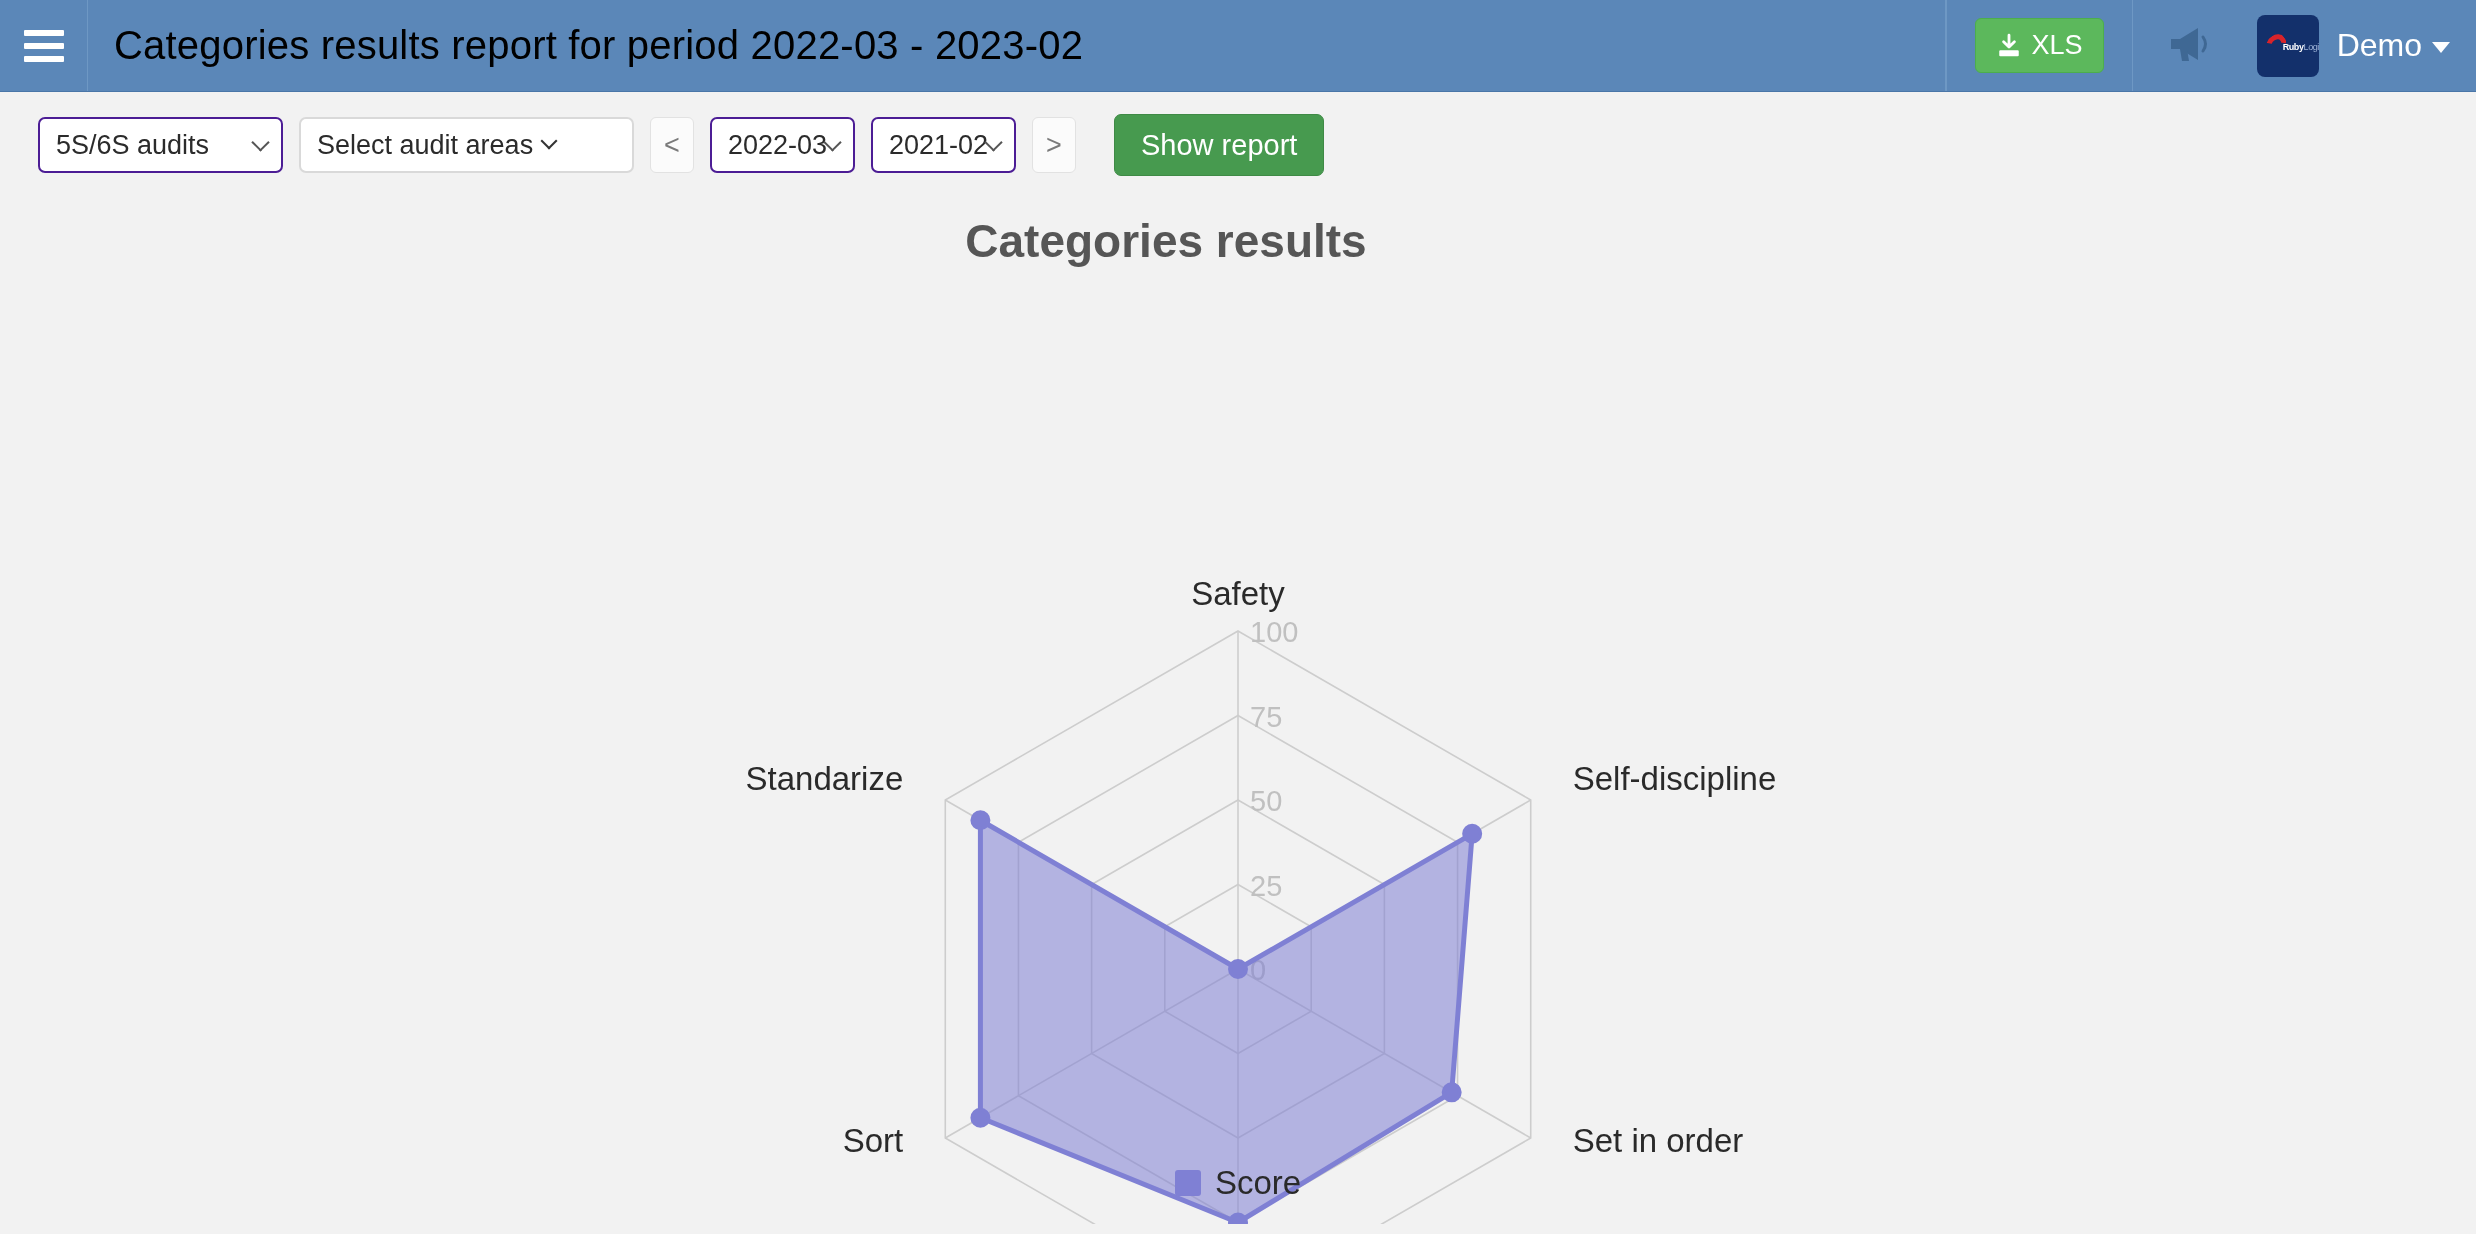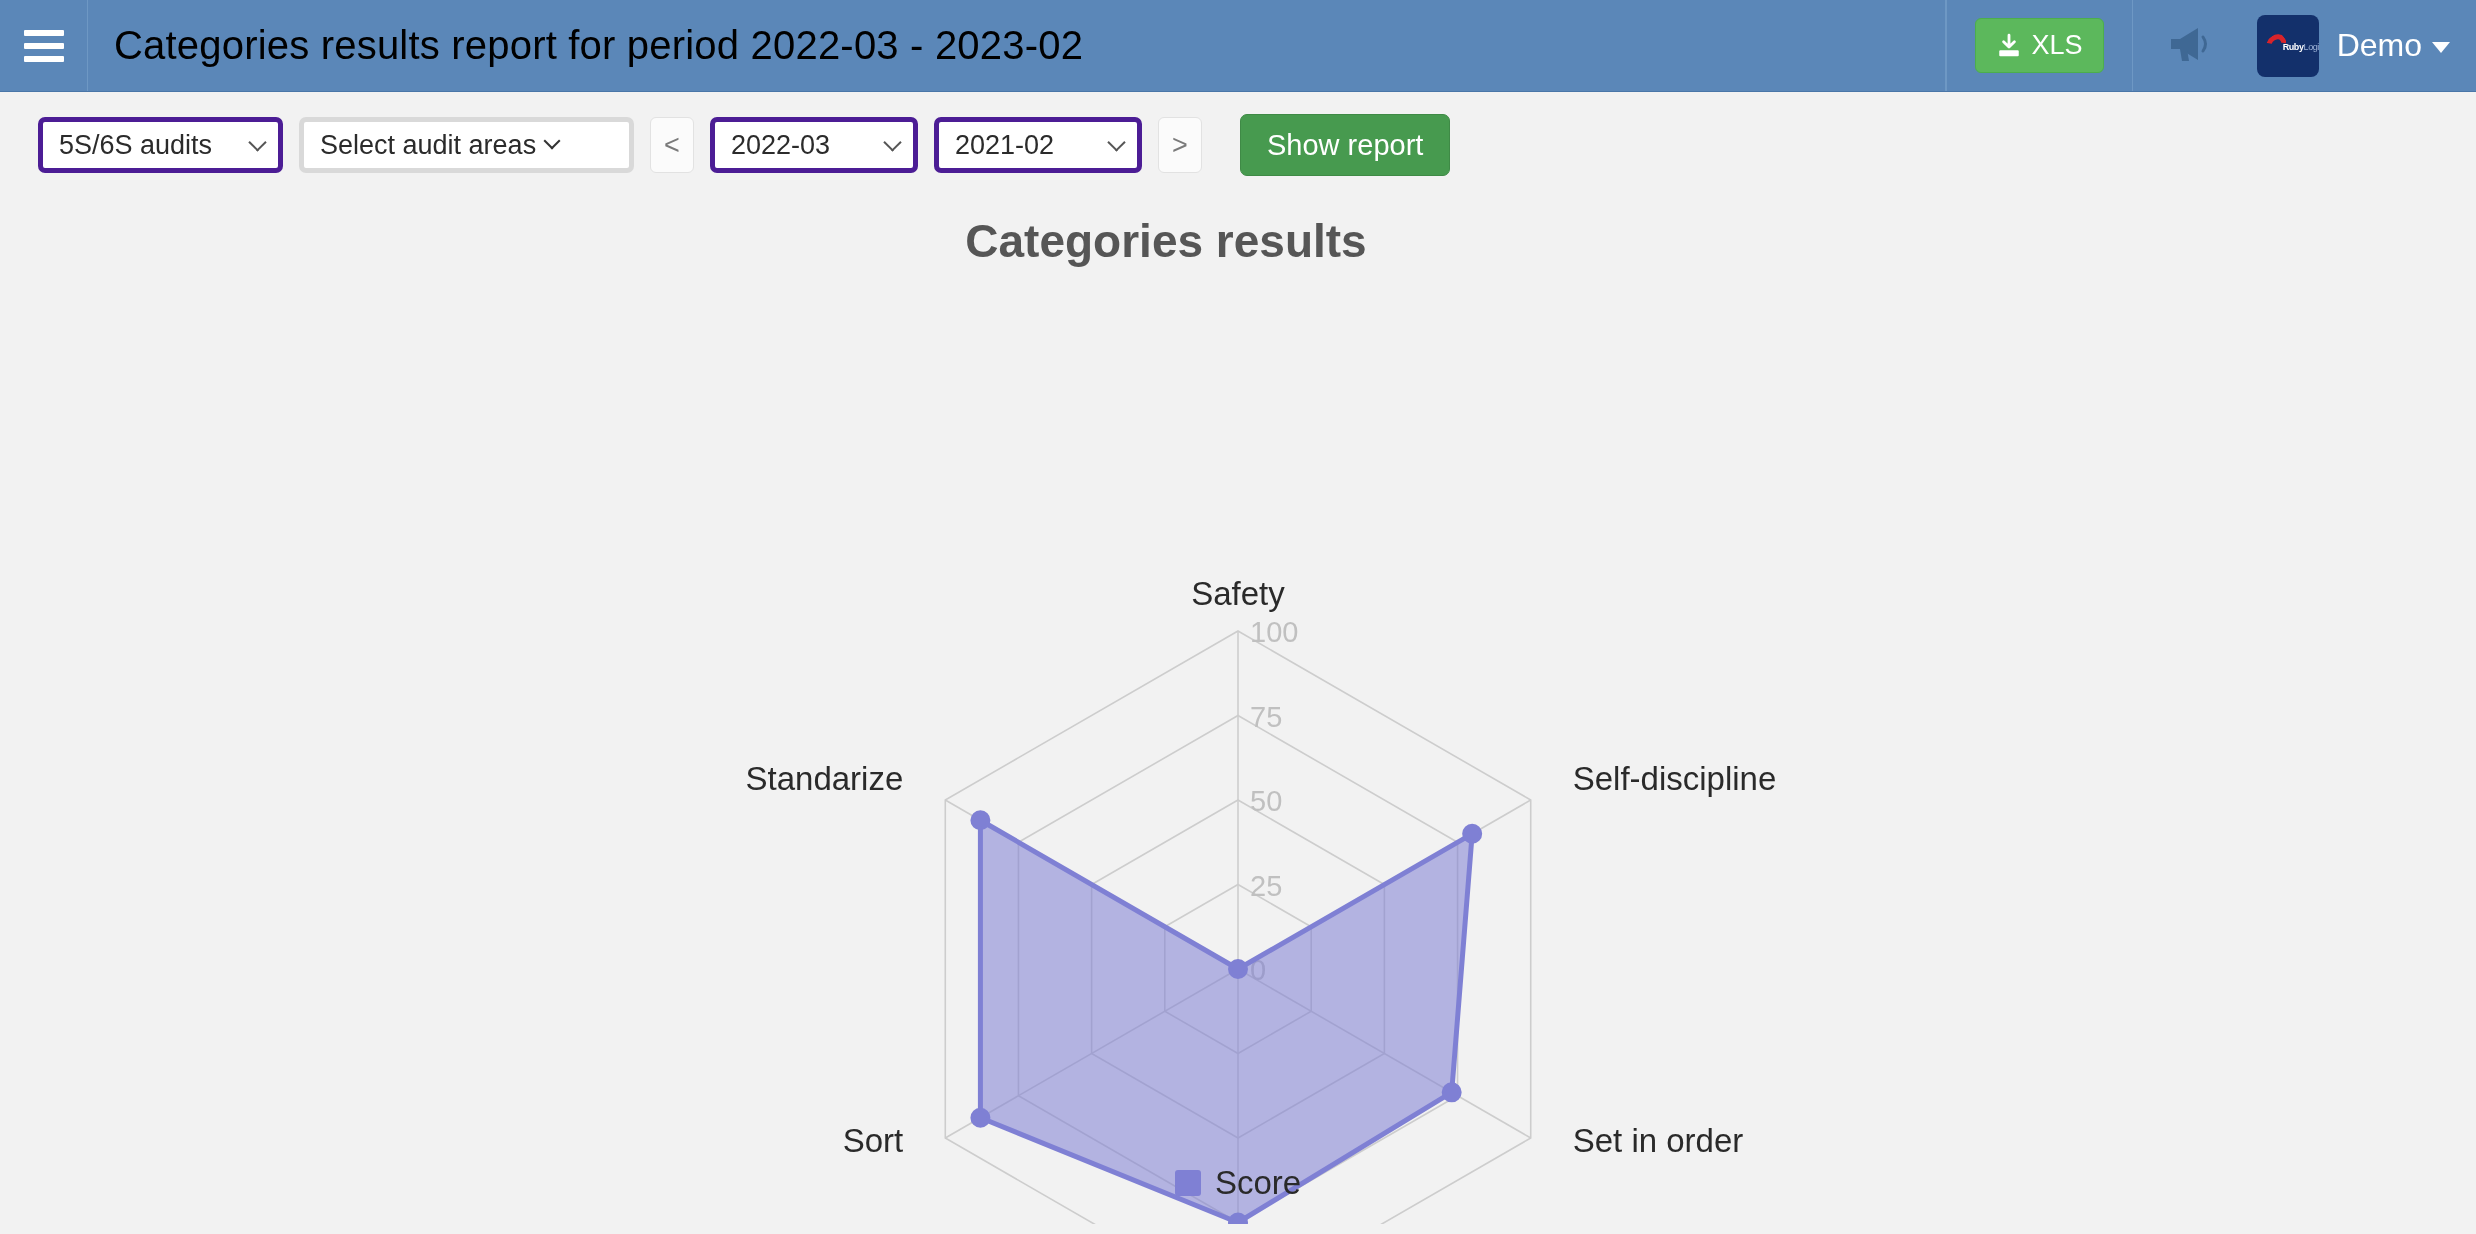--- a/index.html
+++ b/index.html
@@ -111,21 +111,21 @@
   
   .toolbar {
     display: flex; align-items: center;
     gap: 16px;
     padding: 22px 0 0 38px;
   }
   .sel {
     position: relative;
     height: 56px;
     background: #ffffff;
-    border: 5px solid #4c1d95;
+    border: 2px solid #4c1d95;
     border-radius: 7px;
     display: flex; align-items: center;
     padding: 0 42px 0 16px;
     font-size: 27px;
     color: #2b2b2b;
     cursor: pointer;
     white-space: nowrap;
   }
   .sel .chev {
     position: absolute; right: 14px; top: 50%;
@@ -142,21 +142,21 @@
     justify-content: flex-start;
     gap: 10px;
   }
   .sel-areas .chev-inline {
     width: 12px; height: 12px;
     border-right: 2.6px solid #333;
     border-bottom: 2.6px solid #333;
     transform: translateY(-4px) rotate(45deg);
     flex: 0 0 auto;
   }
-  .sel-month { width: 208px; }
+  .sel-month { width: 145px; }
   .arrow-btn {
     width: 44px; height: 56px;
     background: #fbfbfb;
     border: 1px solid #e2e2e2;
     border-radius: 6px;
     display: flex; align-items: center; justify-content: center;
     font-size: 27px;
     color: #7a7a7a;
     cursor: pointer;
   }

